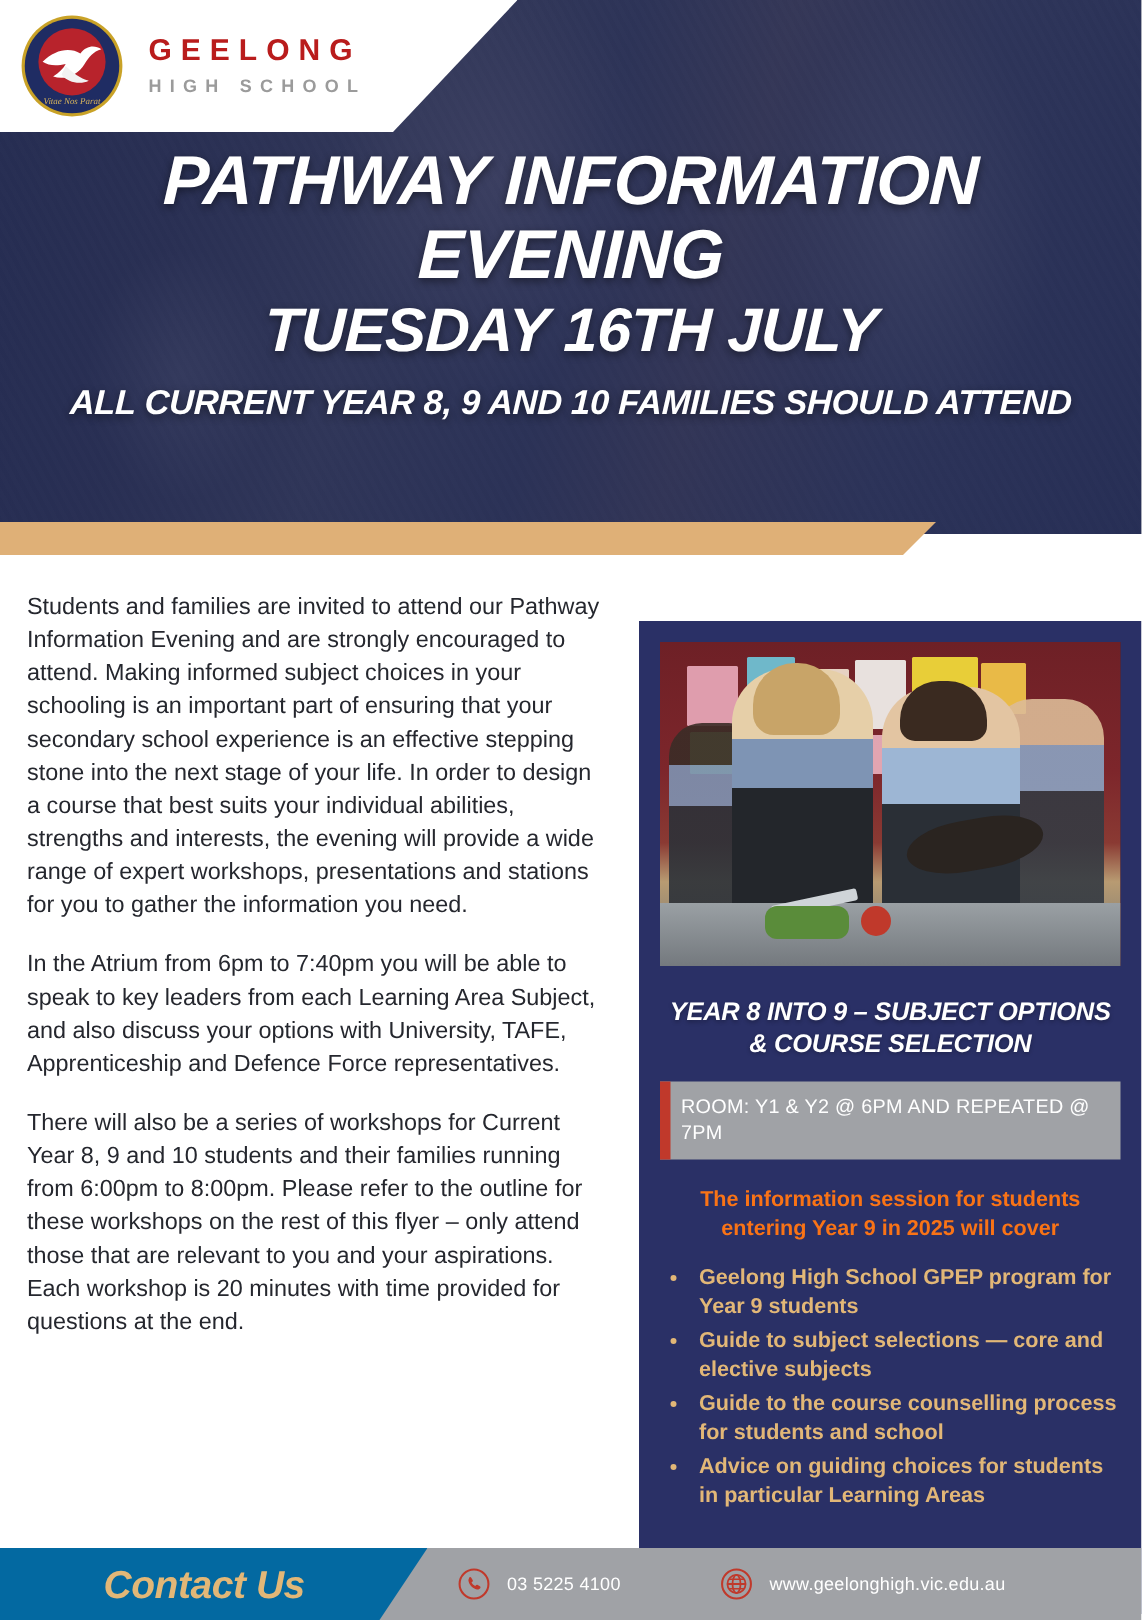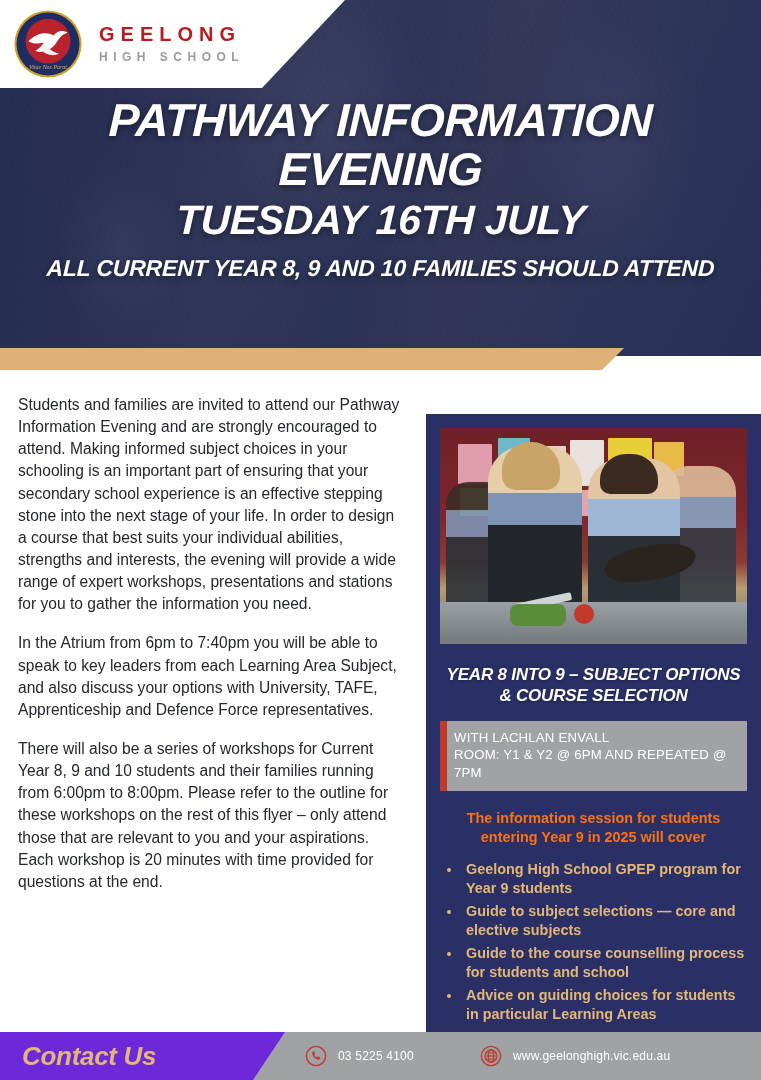--- a/index.html
+++ b/index.html
@@ -185,23 +185,23 @@
     line-height:1.32; margin-bottom:4px; padding-left:4px;
   }
 
   
   .footer {
     position:absolute; left:0; top:1032px; width:761px; height:48px;
     background:#a0a2a6;
   }
   .contact-tab {
     position:absolute; left:0; top:0; width:285px; height:48px;
-    background:#6d28d9;
+    background:#0369a1;
     clip-path:polygon(0 0, 285px 0, 253px 48px, 0 48px);
-    display:flex; align-items:center;
+    display:flex; align-items:center;padding-left:47px;
   }
   .contact-tab span {
     margin-left:22px; color:#e2b777; font-size:26px;
     font-weight:800; font-style:italic; letter-spacing:-0.3px;
   }
   .foot-item {
     position:absolute; top:0; height:48px; display:flex; align-items:center;
     color:#fff; font-size:12px; letter-spacing:.2px;justify-content:flex-end;
   }
   .foot-phone { left:305px; }
@@ -276,21 +276,20 @@
       </div>
       <div class="ph-bench"></div>
       <div class="ph-knife"></div>
       <div class="ph-veg"></div>
       <div class="ph-tom"></div>
     </div>
 
     <div class="sess-title">YEAR 8 INTO 9 – SUBJECT OPTIONS &amp; COURSE SELECTION</div>
 
     <div class="info-box">
-      <div class="info-line">WITH LACHLAN ENVALL</div>
       <div class="info-line">ROOM: Y1 &amp; Y2 @ 6PM AND REPEATED @ 7PM</div>
     </div>
 
     <div class="cover-head">The information session for students entering Year 9 in 2025 will cover</div>
 
     <ul class="bullets">
       <li>Geelong High School GPEP program for Year 9 students</li>
       <li>Guide to subject selections — core and elective subjects</li>
       <li>Guide to the course counselling process for students and school</li>
       <li>Advice on guiding choices for students in particular Learning Areas</li>

